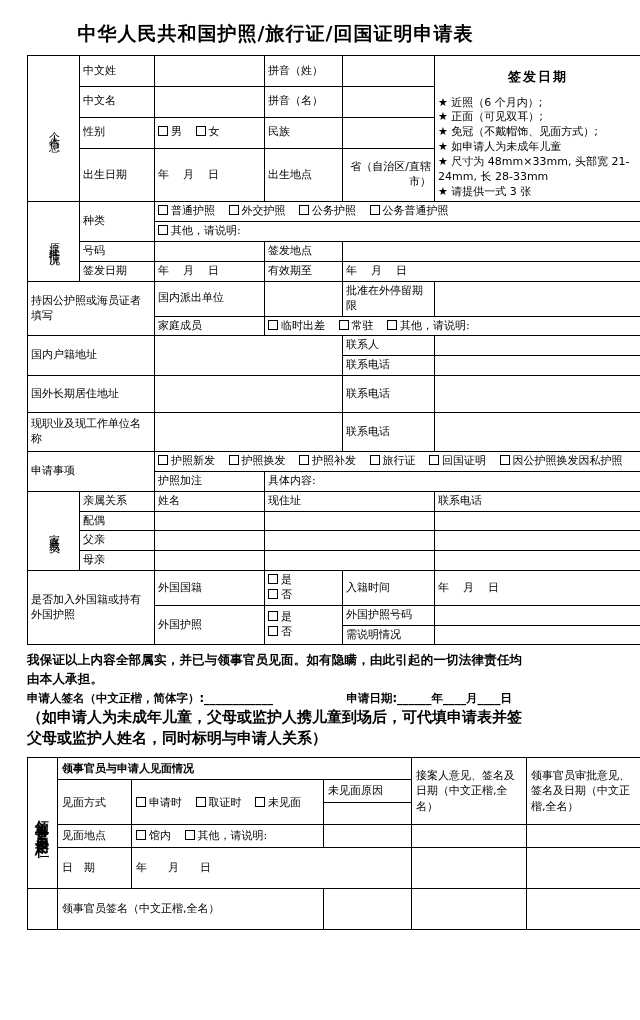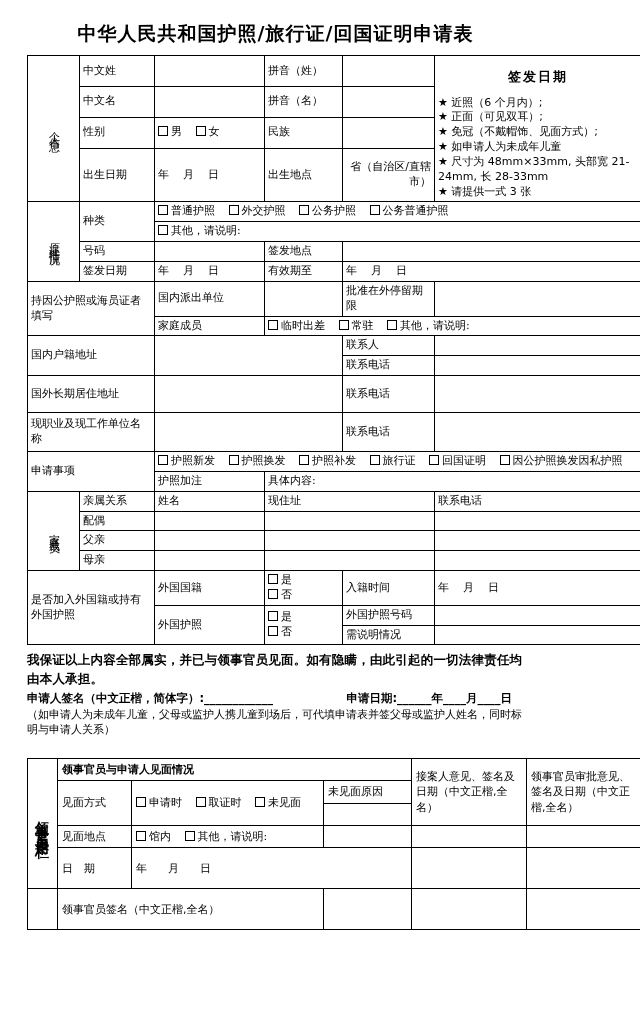--- a/index.html
+++ b/index.html
@@ -73,23 +73,23 @@
     letter-spacing:0.2px;
   }
   .signline{
     font-size:11.5px;
     margin:2px 24px 0 12px;
     font-weight:bold;
     display:flex;
     justify-content:space-between;
   }
   .signnote{
-    font-size:11px;
-    margin:1px 12px 20px 12px;
-    font-weight:normal;
+    font-size:15px;
+    margin:1px 12px 8px 12px;
+    font-weight:bold;
     line-height:1.4;
   }
   .dots{letter-spacing:0px;}
   table.bottom{
     border-collapse:collapse;
     width:614px;
     margin:0 12px 8px 12px;
     table-layout:fixed;
   }
   table.bottom td{

